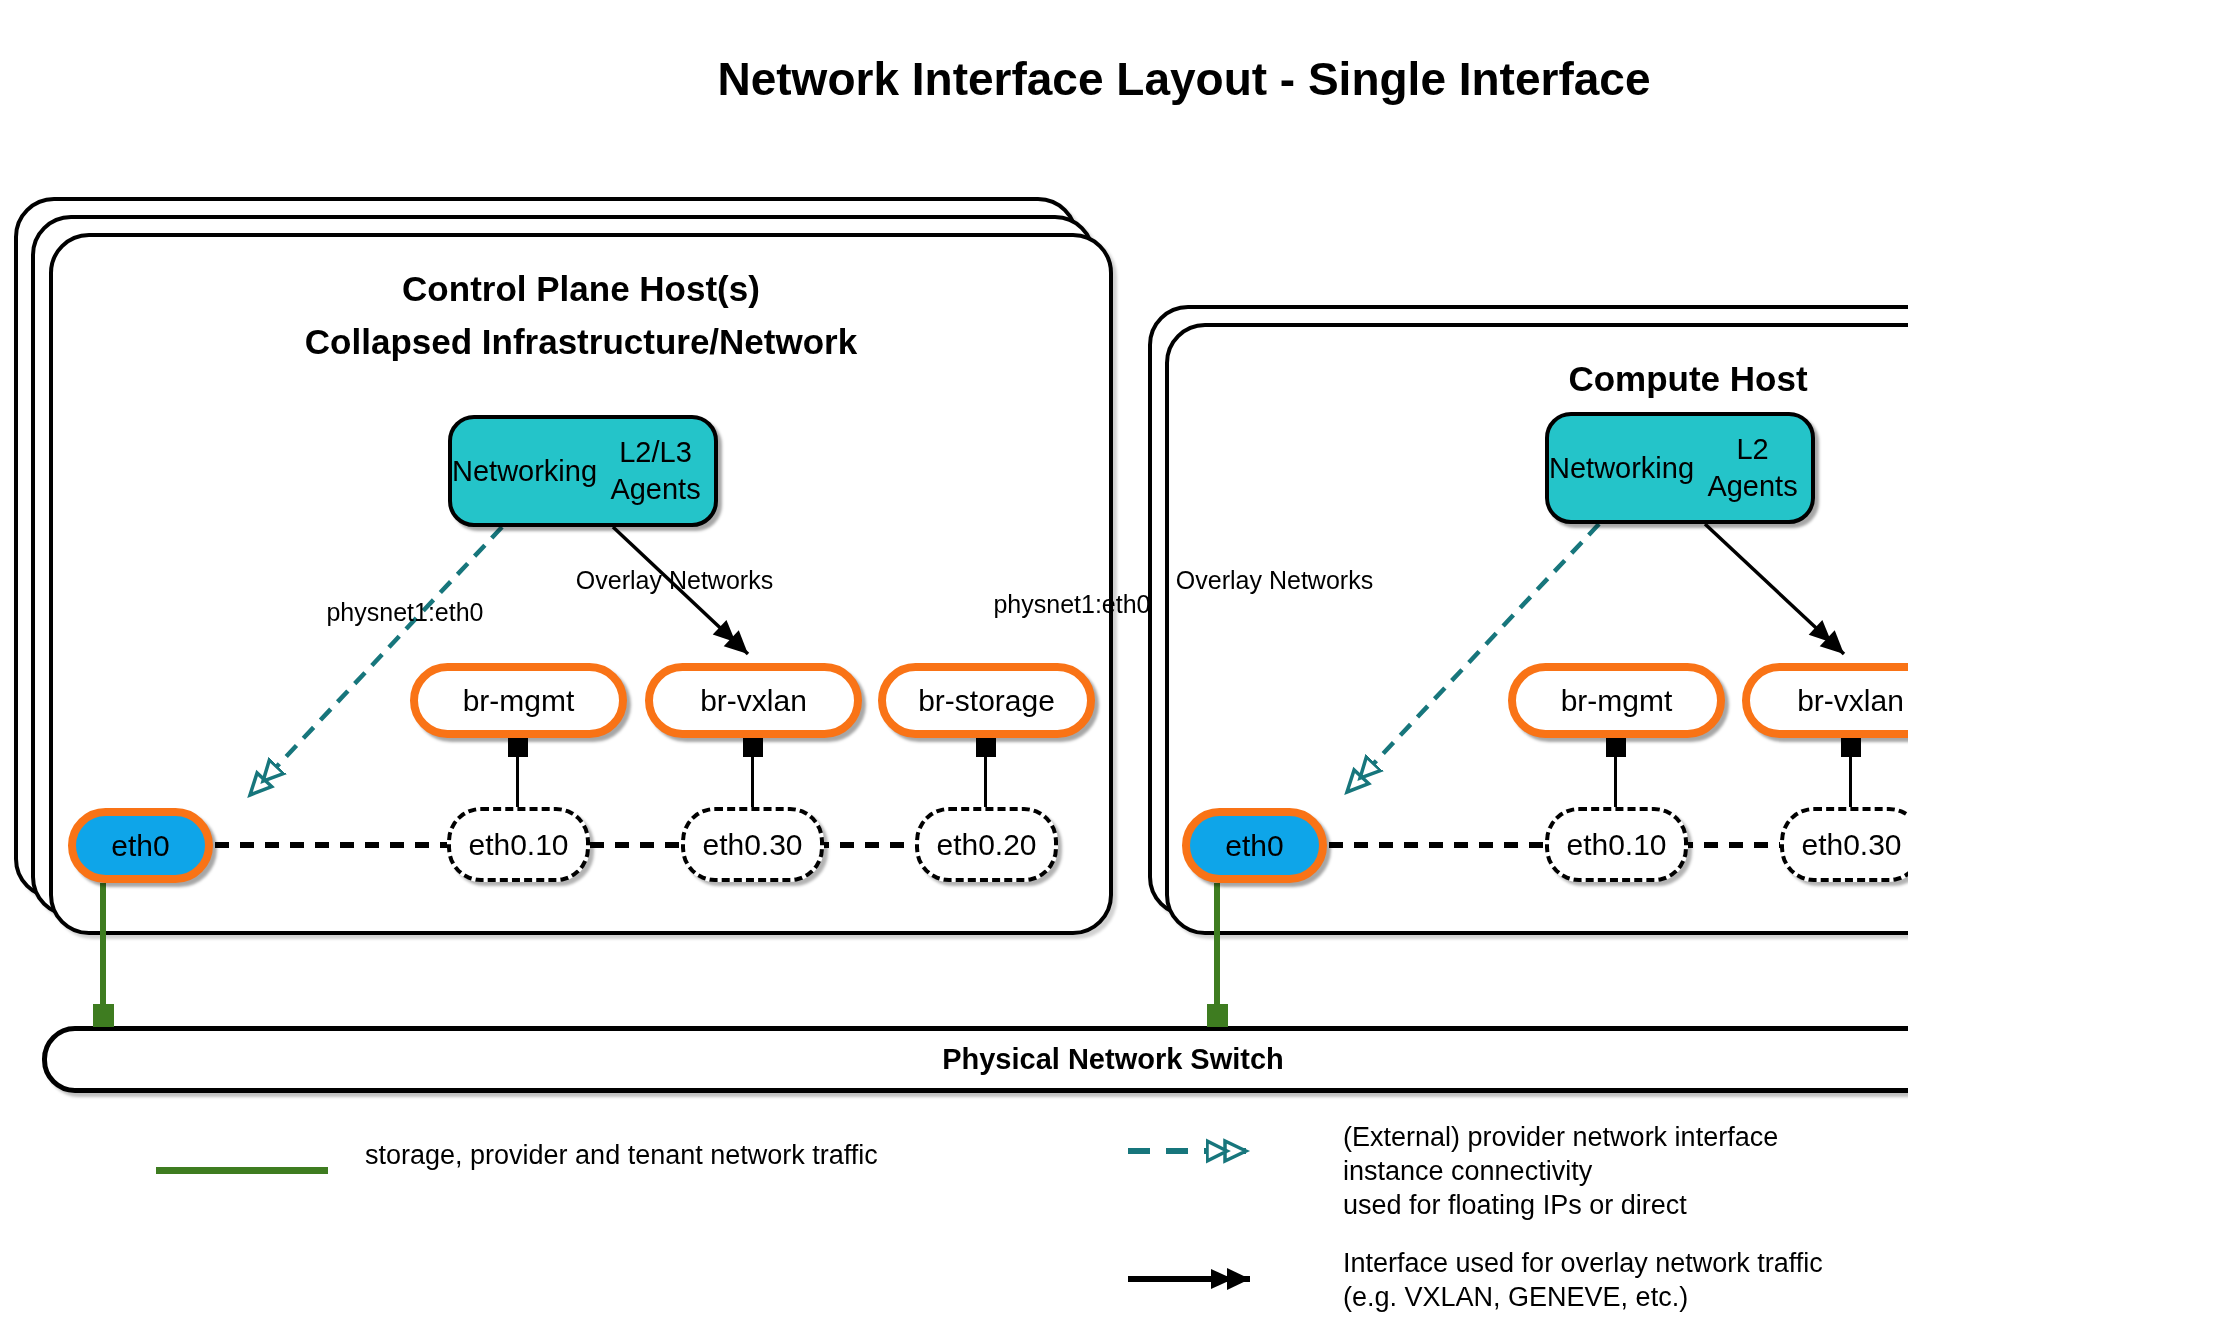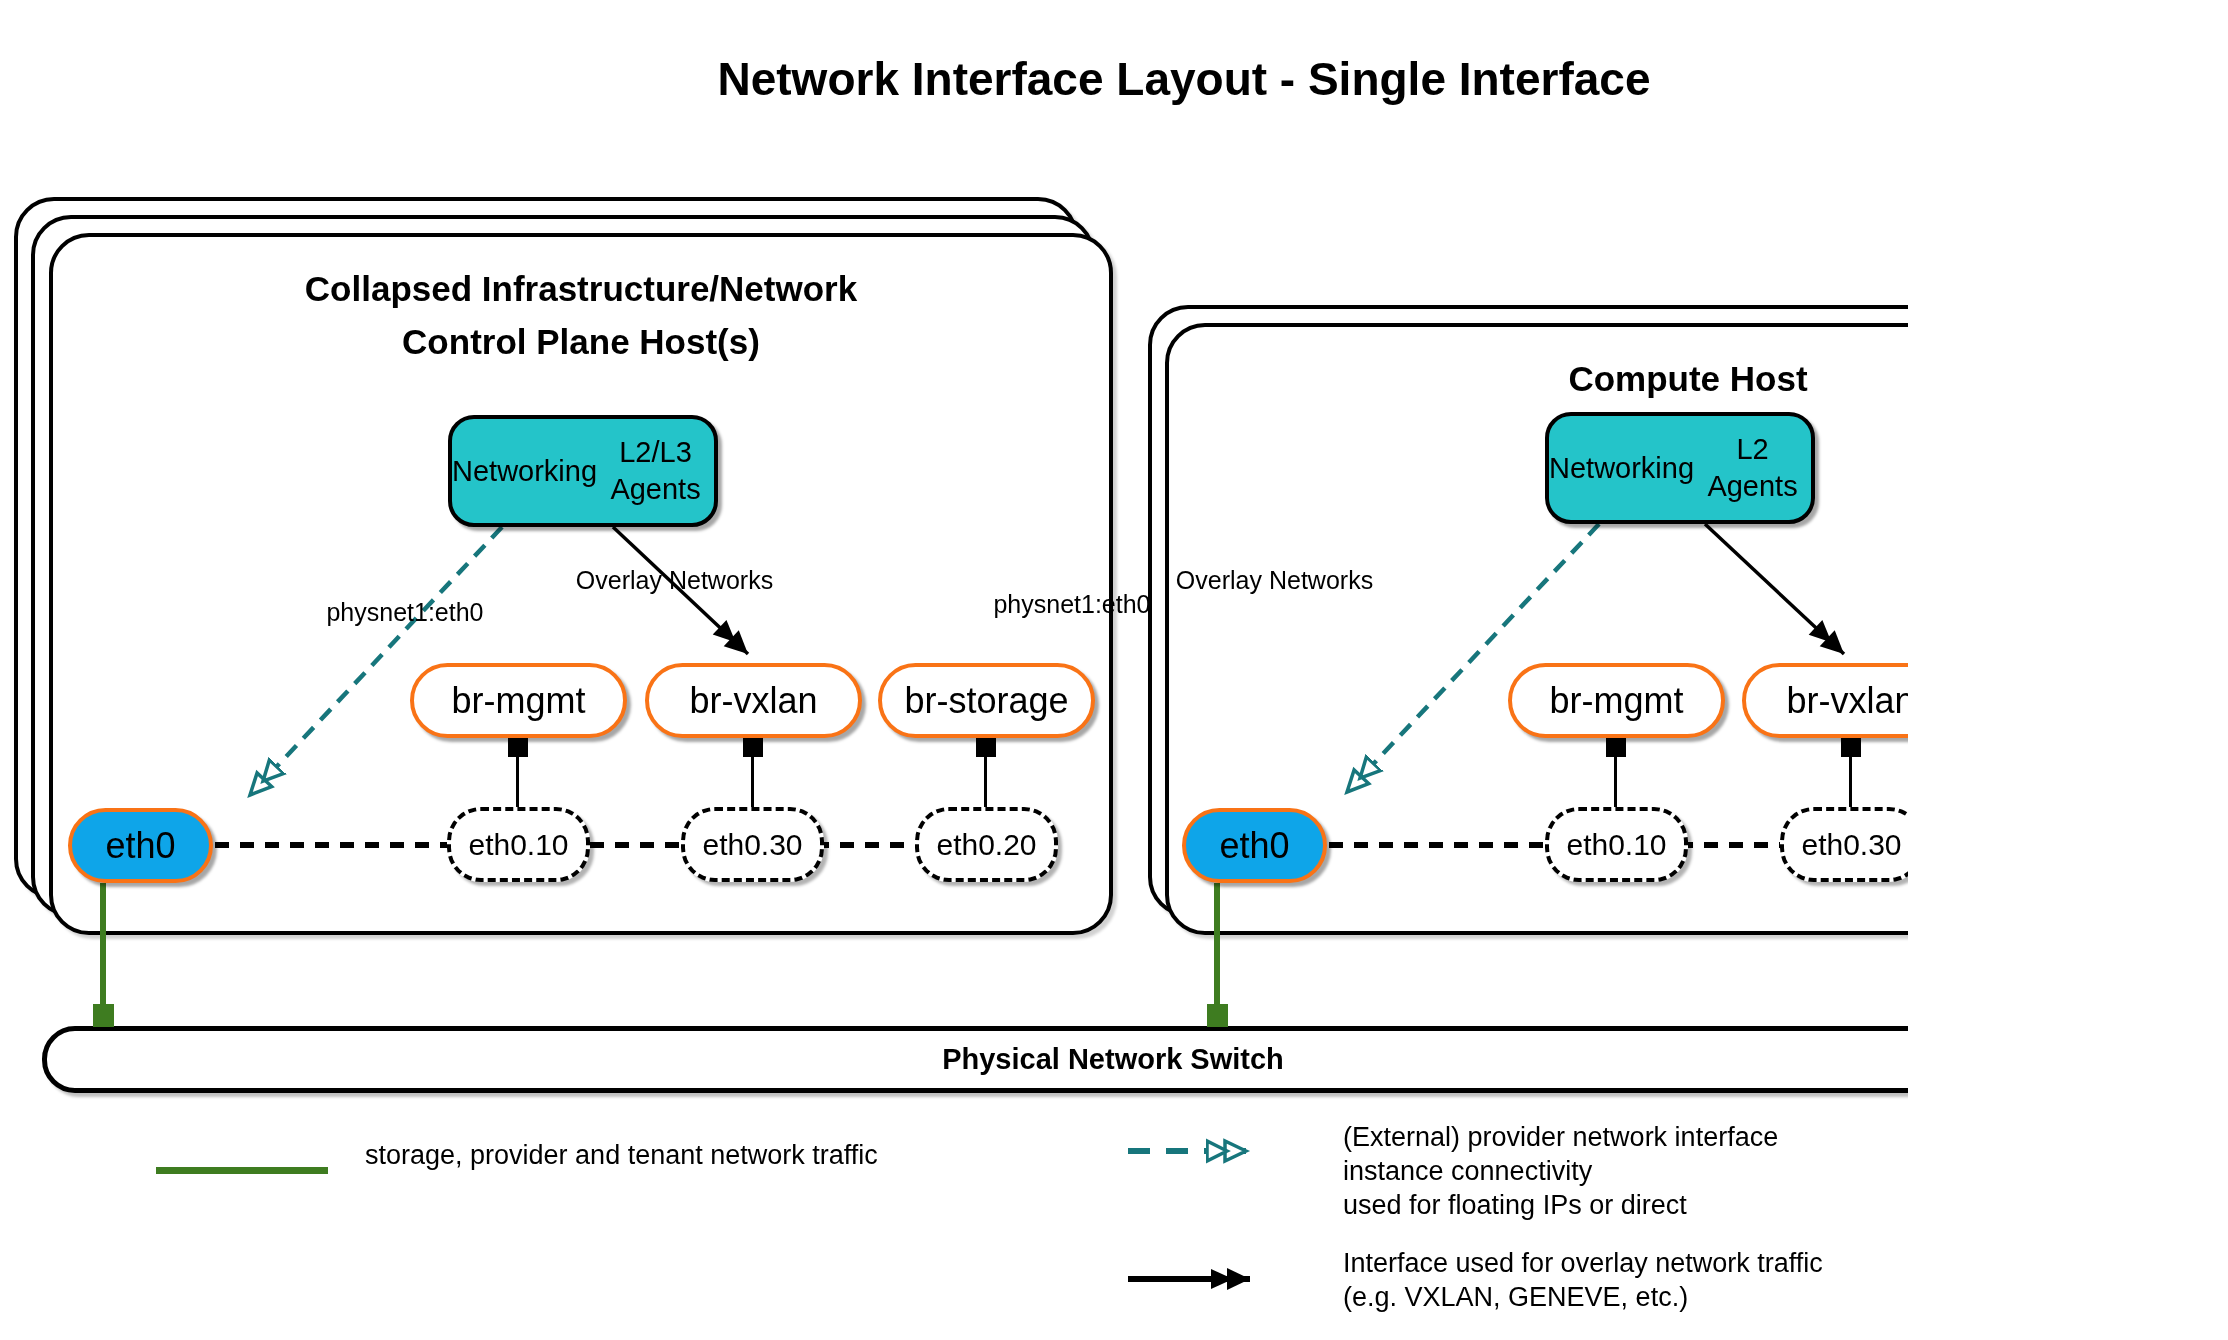--- a/index.html
+++ b/index.html
@@ -15,23 +15,23 @@
   .card{position:absolute;background:#fff;border:4px solid #000;border-radius:40px;
         box-shadow:4px 4px 3px rgba(0,0,0,0.18);}
 
   .host-title{position:absolute;text-align:center;font-size:35px;font-weight:bold;line-height:53px;z-index:4;}
 
   .teal-box{position:absolute;background:#24c4c9;border:4px solid #000;border-radius:26px;
             box-shadow:4px 4px 3px rgba(0,0,0,0.35);z-index:4;
             display:flex;flex-direction:row;align-items:center;justify-content:center;
             font-size:29px;line-height:37px;text-align:center;}
 
-  .pill{position:absolute;background:#fff;border:4px solid #f97316;border-radius:38px;
+  .pill{position:absolute;background:#fff;border:8px solid #f97316;border-radius:38px;
         box-shadow:4px 4px 3px rgba(0,0,0,0.35);z-index:4;
-        display:flex;align-items:center;justify-content:center;font-size:36px;}
+        display:flex;align-items:center;justify-content:center;font-size:30px;}
 
   .vlan{position:absolute;background:#fff;border:4px dashed #000;border-radius:34px;
         box-shadow:4px 4px 3px rgba(0,0,0,0.30);z-index:4;
         display:flex;align-items:center;justify-content:center;font-size:30px;}
 
   .eth0{background:#0ea5e9;}
 
   .sq{position:absolute;width:20px;height:19px;background:#000;z-index:5;}
   .vline{position:absolute;width:3px;background:#000;z-index:3;}
 
@@ -83,22 +83,22 @@
     <line x1="1599" y1="524" x2="1347" y2="792" stroke="#17767c" stroke-width="4.5" stroke-dasharray="15 10" marker-end="url(#tealHead)"></line>
 
     <line x1="613" y1="527" x2="748" y2="654" stroke="#000" stroke-width="3.5" marker-end="url(#blackHead)"></line>
     <line x1="1705" y1="524" x2="1844" y2="654" stroke="#000" stroke-width="3.5" marker-end="url(#blackHead)"></line>
 
     <line x1="1128" y1="1151" x2="1246" y2="1151" stroke="#17767c" stroke-width="6" stroke-dasharray="22 16" marker-end="url(#tealHead)"></line>
     <line x1="1128" y1="1279" x2="1250" y2="1279" stroke="#000" stroke-width="6" marker-end="url(#blackHead)"></line>
   </svg>
 
   <div class="host-title" style="left:49px;top:262px;width:1064px;">
+    <span style="display:block">Control Plane Host(s)</span>
     <span style="display:block">Collapsed Infrastructure/Network</span>
-    <span style="display:block">Control Plane Host(s)</span>
   </div>
 
   <div class="teal-box" style="left:448px;top:415px;width:270px;height:112px;">
     <span>Networking</span>
     <span>L2/L3 Agents</span>
   </div>
 
   <div class="lbl" style="left:305px;top:598px;width:200px;">physnet1:eth0</div>
   <div class="lbl" style="left:567px;top:566px;width:215px;">Overlay Networks</div>
 

